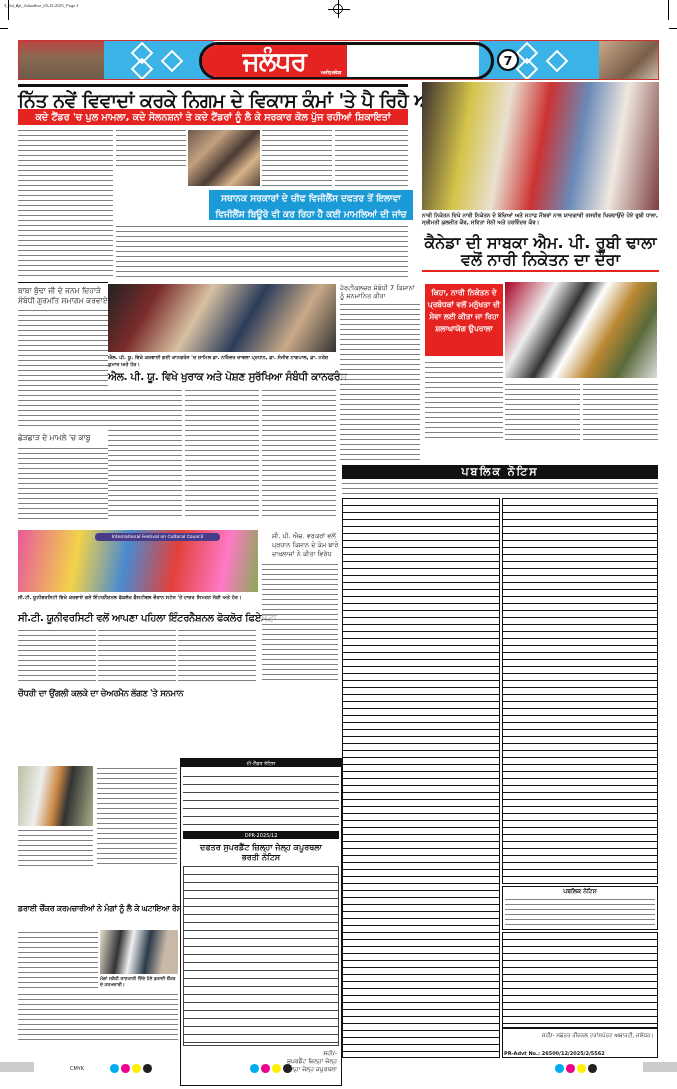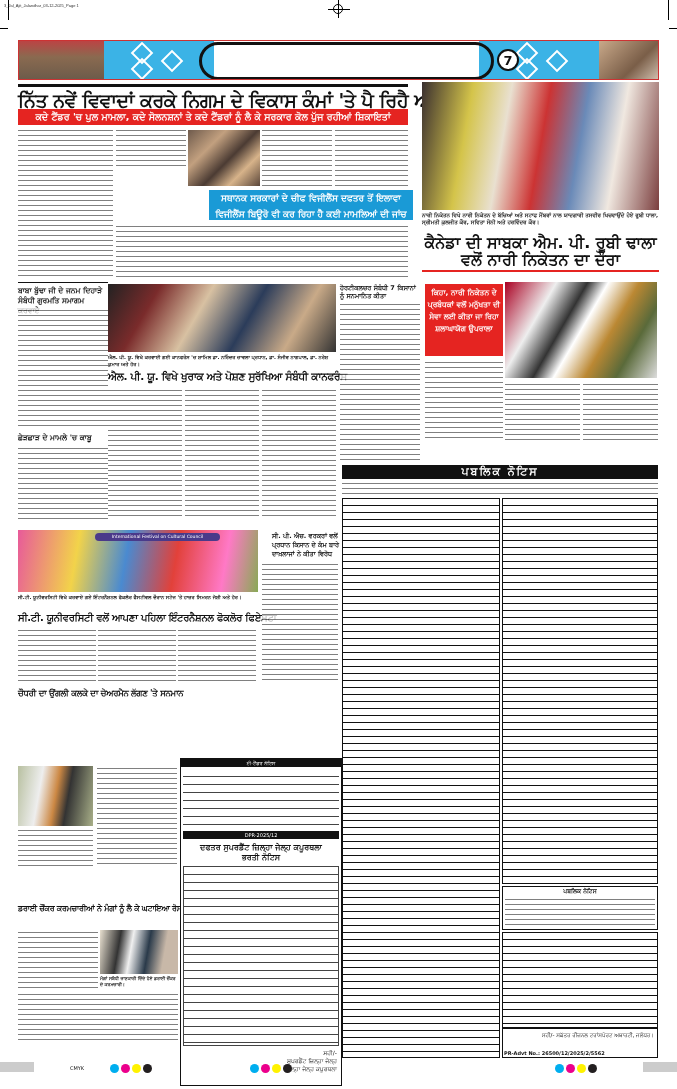--- a/index.html
+++ b/index.html
@@ -21,21 +21,21 @@
 .mh-right{left:580px;top:0;width:61px;height:40px;background:linear-gradient(135deg,#c9a98a,#7a5e48 60%,#d8c8b8)}
 .h1{left:18px;top:84px;width:390px;font-family:"DejaVu Sans",sans-serif;font-size:19px;font-weight:bold;letter-spacing:-0.5px;color:#111;white-space:nowrap;border-top:3px solid #111;padding-top:2px}
 .redbar{left:18px;top:109px;width:390px;height:16px;background:#e52421;color:#fff;font-size:9.5px;font-weight:bold;display:flex;align-items:center;justify-content:center;white-space:nowrap}
 .textcol{background:repeating-linear-gradient(#fff 0 2px,#555 2px 3px,#fff 3px 5px);opacity:.75}
 .photo{background:linear-gradient(135deg,#6e5a4c,#c2a07f 30%,#4b3b33 55%,#d7b38a 75%,#5a463a)}
 .photo2{background:linear-gradient(120deg,#222,#7a2b2b 20%,#d8c1a2 40%,#2b3c5a 60%,#c9aa88 80%,#333)}
 .photo3{background:linear-gradient(100deg,#e85a9a,#f2d34a 25%,#4a8ad0 45%,#e2413a 65%,#ff79c6 85%,#8a5)}
 .bluebox{left:207px;top:188px;width:208px;height:34px;background:#1a9ad6;color:#fff;font-size:9px;font-weight:bold;text-align:center;line-height:16px;border:2px solid #fff}
 .h2{font-size:13px;font-weight:bold;color:#111;line-height:17px;text-align:center}
 .caption{font-size:5.5px;color:#111;line-height:7px;font-weight:bold}
-.hl{font-size:9px;font-weight:bold;color:#111;line-height:12px}
+.hl{font-size:9px;font-weight:normal;color:#111;line-height:12px}
 .h3{font-size:14px;font-weight:bold;color:#111;white-space:nowrap;letter-spacing:-0.3px}
 .redbox{background:#e52421;color:#fff;font-size:8px;font-weight:bold;text-align:center;line-height:13px;padding:3px 2px}
 .notice-title{left:342px;top:465px;width:316px;height:14px;background:#111;color:#fff;font-size:11px;font-weight:bold;text-align:center;line-height:14px;letter-spacing:2px}
 .ntable{border:1px solid #111;background:repeating-linear-gradient(#fff 0 6px,#111 6px 7px)}
 .cmyk{display:flex;gap:2px}
 .dot{width:9px;height:9px;border-radius:50%}
 .tender{left:180px;top:758px;width:162px;height:328px;border:1px solid #111;background:#fff}
 .tbar{background:#111;color:#fff;font-size:5px;text-align:center;height:8px;line-height:8px}
 .tgrid{background:repeating-linear-gradient(#fff 0 7px,#444 7px 8px)}
 </style>
@@ -57,20 +57,24 @@
     <div class="diamond" style="left:30px;top:4px"></div>
     <div class="diamond" style="left:30px;top:20px"></div>
     <div class="diamond" style="left:60px;top:12px"></div>
   </div>
   <div class="abs mh-stripe2">
     <div class="diamond" style="left:40px;top:4px"></div>
     <div class="diamond" style="left:40px;top:20px"></div>
     <div class="diamond" style="left:70px;top:12px"></div>
   </div>
   <div class="abs mh-logo">
+    <div class="mh-red">
+        <span>ਜਲੰਧਰ</span>
+        <span class="mh-sub">ਅਜੀਤ, ਜਲੰਧਰ</span>
+      </div>
   </div>
   <div class="abs pageno">7</div>
   <div class="abs mh-right"></div>
 </div>
 
 <div class="abs h1">ਨਿੱਤ ਨਵੇਂ ਵਿਵਾਦਾਂ ਕਰਕੇ ਨਿਗਮ ਦੇ ਵਿਕਾਸ ਕੰਮਾਂ 'ਤੇ ਪੈ ਰਿਹੈ ਅਸਰ</div>
 <div class="abs redbar">ਕਦੇ ਟੈਂਡਰ 'ਚ ਪੁਲ ਮਾਮਲਾ, ਕਦੇ ਸੋਲਨਸ਼ਨਾਂ ਤੇ ਕਦੇ ਟੈਂਡਰਾਂ ਨੂੰ ਲੈ ਕੇ ਸਰਕਾਰ ਕੋਲ ਪੁੱਜ ਰਹੀਆਂ ਸ਼ਿਕਾਇਤਾਂ</div>
 <div class="abs textcol" style="left:18px;top:128px;width:95px;height:150px"></div>
 <div class="abs textcol" style="left:116px;top:128px;width:70px;height:38px"></div>
 <div class="abs photo" style="left:188px;top:130px;width:72px;height:56px"></div>

